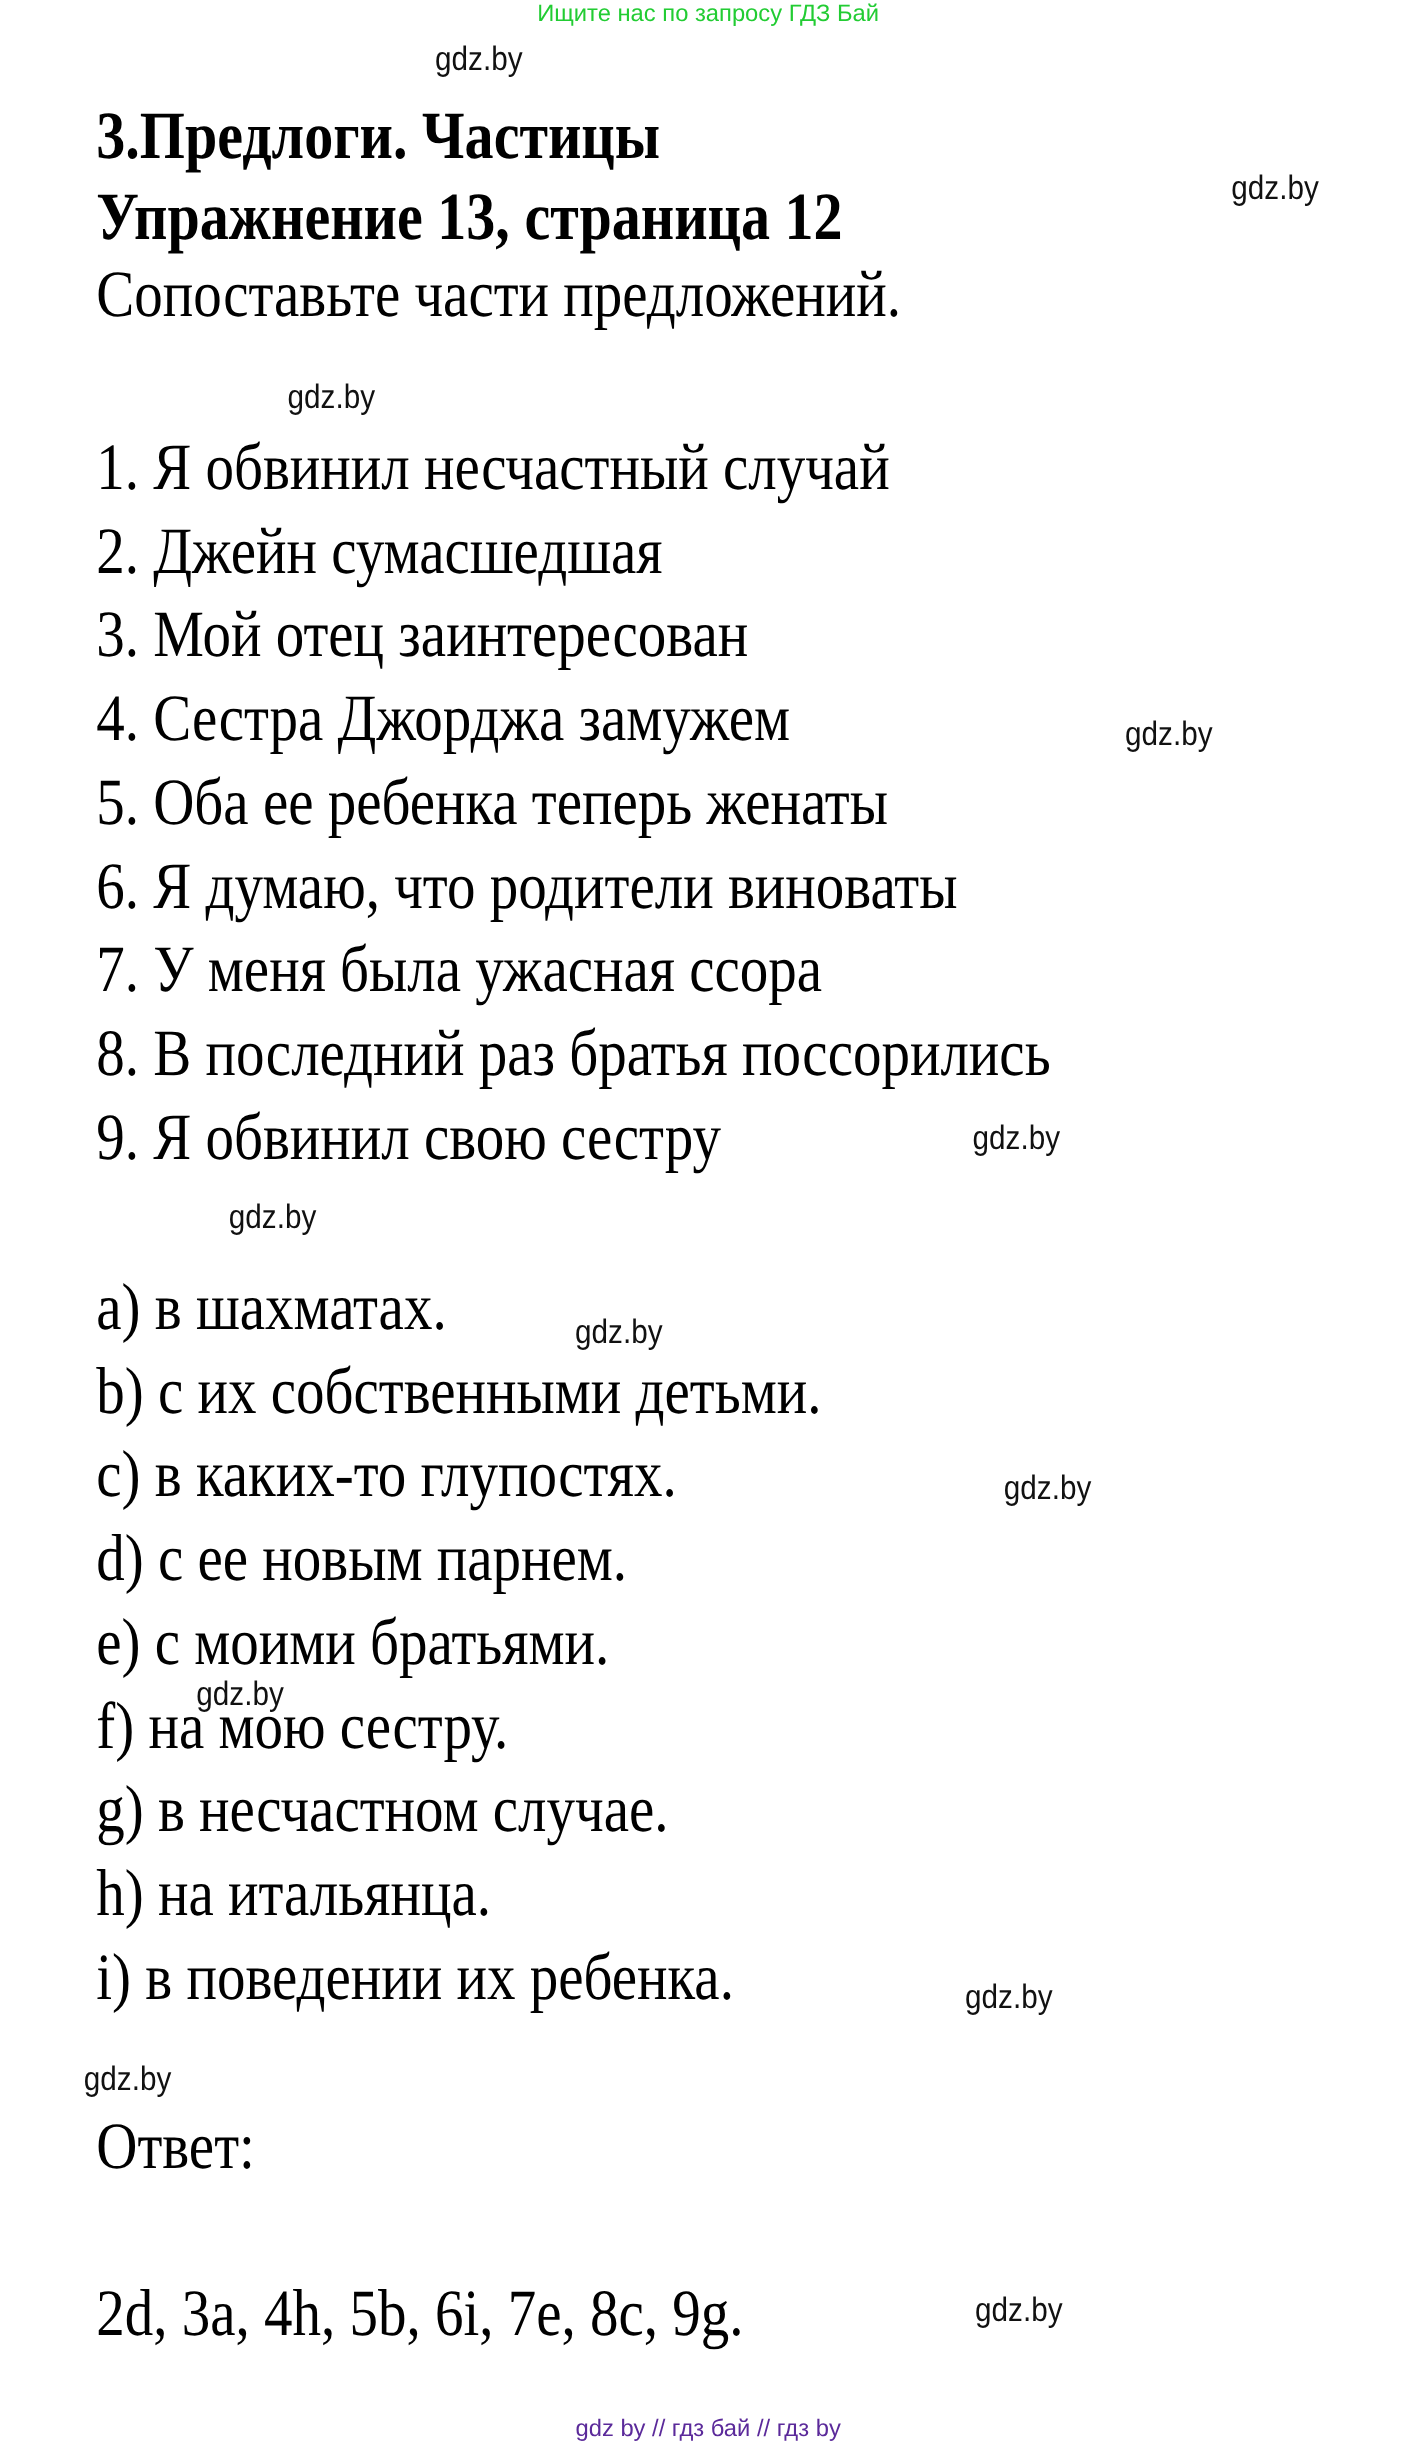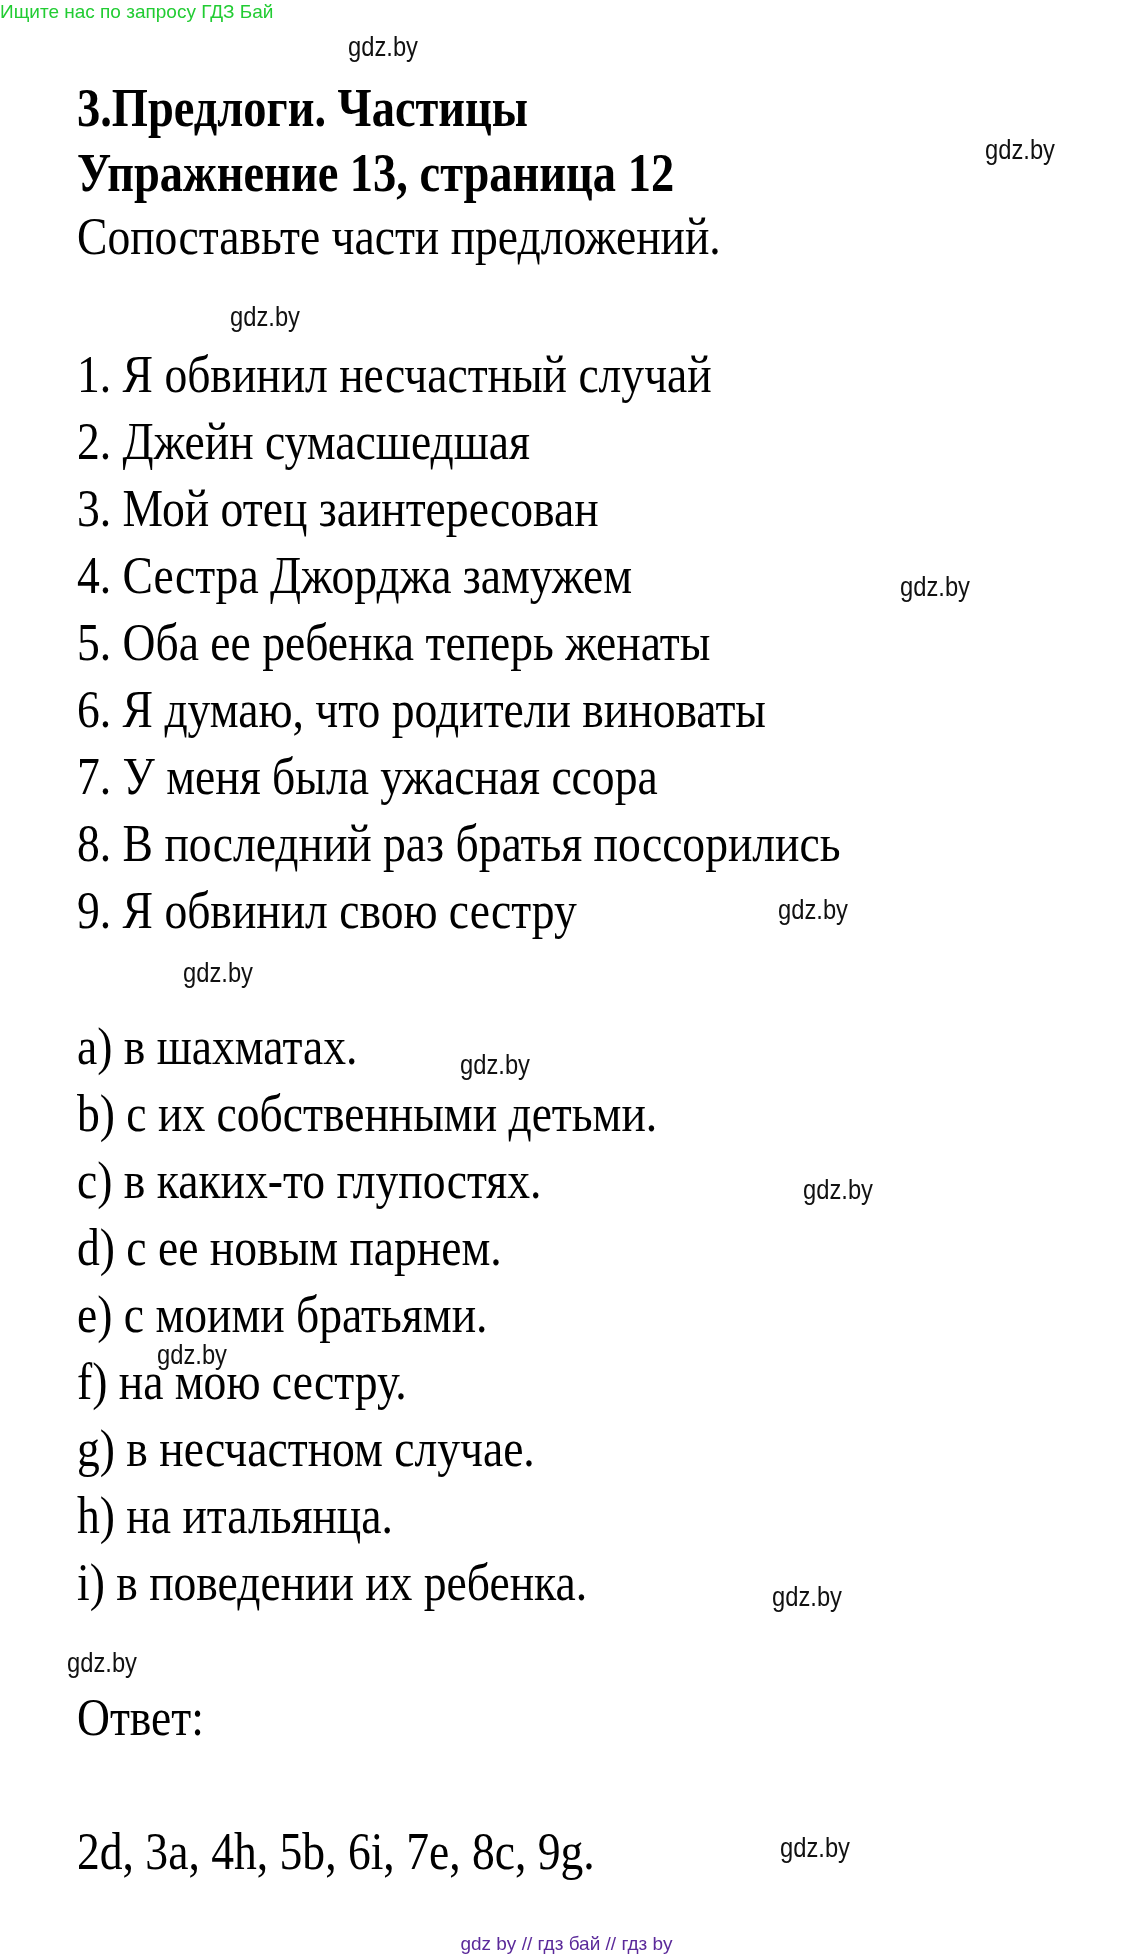--- a/index.html
+++ b/index.html
@@ -2,21 +2,21 @@
 <html><head>
 <meta charset="utf-8">
 <style>
   html, body { margin: 0; padding: 0; background: #ffffff; }
   body {
     width: 1133px; height: 1960px; position: relative; overflow: hidden;
     font-family: "Liberation Serif", serif; color: #000;
   }
   .abs { position: absolute; white-space: nowrap; }
   .banner {
-    left: 0; width: 1133px; top: 0; 
+    left: 0; width: 1133px; top: 0; text-align: center;
     font-family: "Liberation Sans", sans-serif; font-size: 19px; color: #22cc33;
     line-height: 24px;
   }
   .wm {
     font-family: "Liberation Sans", sans-serif; font-size: 27px; color: #111;
     line-height: 30px; transform: scaleX(0.88); transform-origin: left top;
   }
   .title {
     left: 77px; font-weight: bold; font-size: 54px; line-height: 60px;
     transform: scaleX(0.86); transform-origin: left top;

